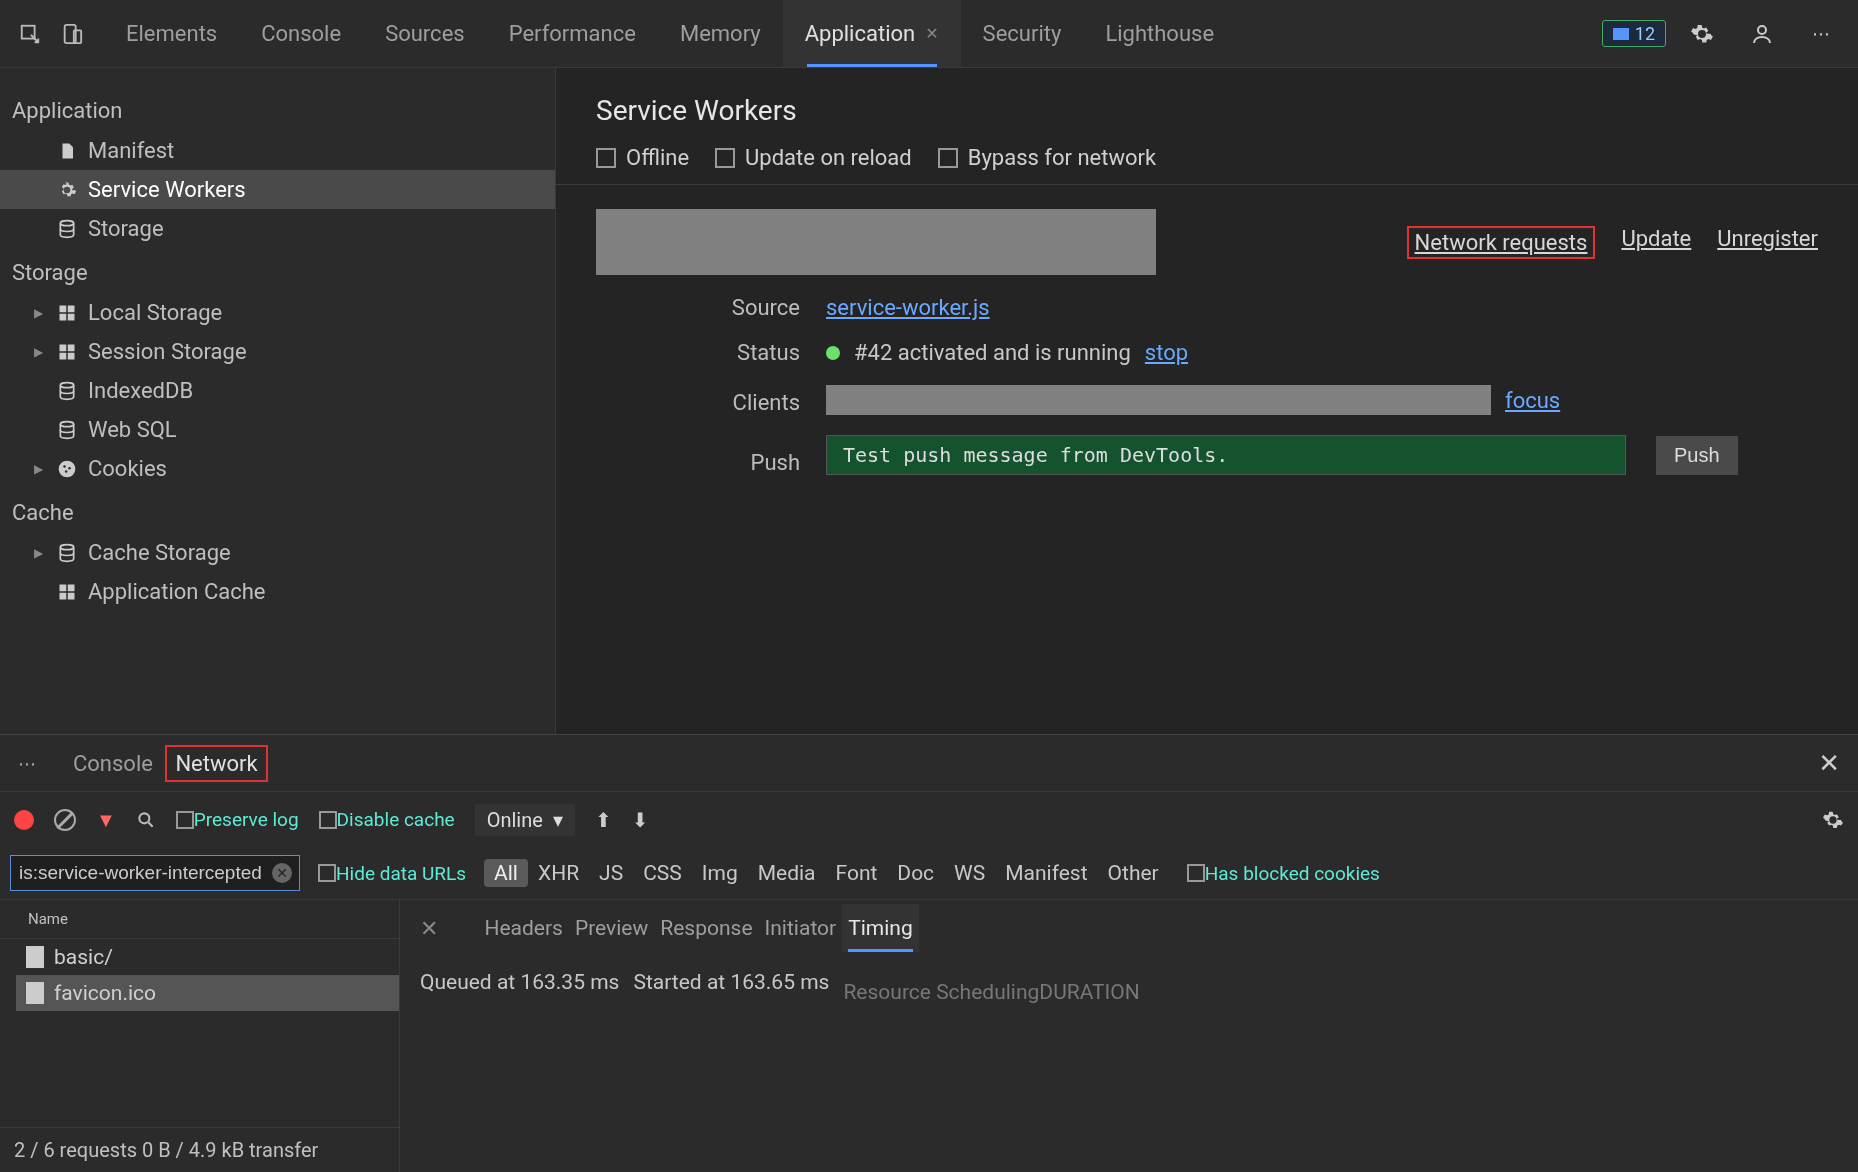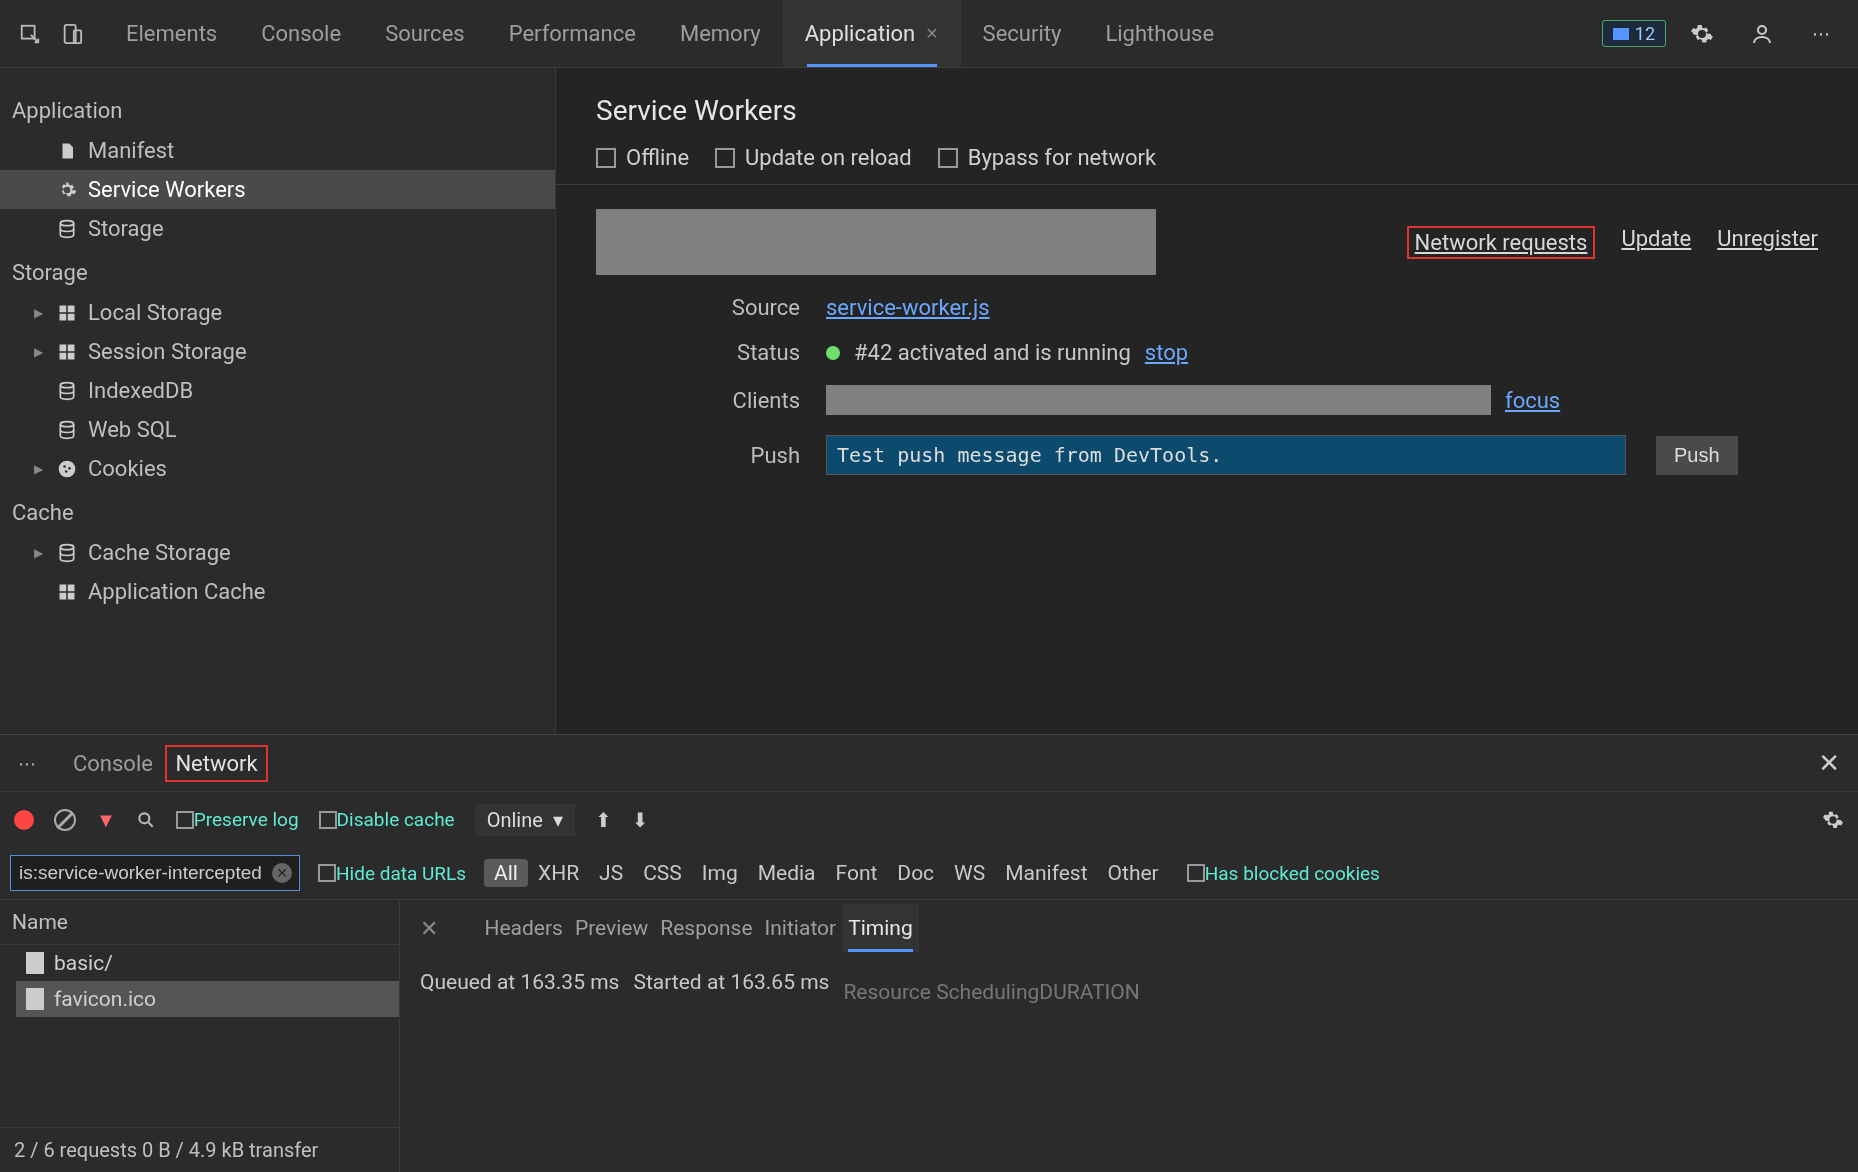--- a/index.html
+++ b/index.html
@@ -102,29 +102,29 @@
 .main h1 { color: #e6e6e6; font-size: 28px; font-weight: 400; margin-bottom: 18px; }
 .chk-row { display: flex; gap: 26px; margin-bottom: 14px; color: #d0d0d0; font-size: 22px; }
 .chk { display: flex; align-items: center; gap: 10px; }
 .chk .box { width: 20px; height: 20px; border: 2px solid #999; }
 .hr { border-top: 1px solid #3c3c3c; margin: 8px -40px 24px; }
 .sw-top { display: flex; align-items: center; gap: 24px; margin-bottom: 20px; }
 .sw-name-box { width: 560px; height: 66px; background: #808080; }
 .sw-links { margin-left: auto; display: flex; gap: 26px; font-size: 22px; }
 .sw-links a { color: #d8d8d8; text-decoration: underline; cursor: pointer; }
 .hl-box { border: 2px solid #d33; padding: 2px 6px; }
-.field-row { display: flex; align-items: center; margin-bottom: 14px; font-size: 22px; }
+.field-row { display: flex; align-items: flex-end; margin-bottom: 14px; font-size: 22px; }
 .field-label { width: 230px; text-align: right; color: #bdbdbd; padding-right: 26px; }
 .field-val { color: #c8c8c8; display: flex; align-items: center; gap: 14px; }
 .blue-link { color: #6aa9ff; text-decoration: underline; cursor: pointer; }
 .status-dot { width: 14px; height: 14px; border-radius: 50%; background: #6cdf6c; display: inline-block; }
 .gray-box { height: 30px; background: #808080; flex: 1; max-width: 665px; }
 .push-input {
-  width: 800px; height: 40px; background: #0c4a6e;
-  border: 1px solid #555; color: #ddd; padding: 4px 10px;
+  width: 800px; height: 40px; background: #14532d;
+  border: 1px solid #555; color: #ddd; padding: 4px 16px;
   font-family: monospace; font-size: 20px;
 }
 .push-btn {
   background: #4a4a4a; color: #ddd; border: none;
   padding: 8px 18px; font-size: 20px; margin-left: 16px; cursor: pointer;
 }
 
 
 .drawer {
   background: #2b2b2b;
@@ -165,21 +165,21 @@
   border: 1px solid #5a8dd8; color: #ccc; padding: 2px 8px;
   font-size: 19px;
 }
 .filter-input-wrap { position: relative; display: flex; align-items: center; }
 .clear-x { position: absolute; right: 8px; width: 20px; height: 20px; border-radius: 50%; background: #666; color: #222; display: flex; align-items: center; justify-content: center; font-size: 14px; cursor: pointer; }
 .pill { padding: 2px 10px; cursor: pointer; }
 .pill.active { background: #5a5a5a; border-radius: 4px; color: #eee; }
 
 .net-body { display: flex; flex: 1; border-top: 1px solid #3a3a3a; }
 .req-list { width: 400px; border-right: 1px solid #3a3a3a; display: flex; flex-direction: column; }
-.req-header { padding: 10px 12px; color: #c0c0c0; font-size: 21px; border-bottom: 1px solid #3a3a3a; }
+.req-header { padding: 10px 28px; color: #c0c0c0; font-size: 15px; border-bottom: 1px solid #3a3a3a; }
 .req-item { display: flex; align-items: center; padding: 6px 10px; gap: 10px; font-size: 21px; color: #d0d0d0; cursor: pointer; margin-left: 16px; }
 .req-item.selected { background: #555; }
 .doc-icon { width: 18px; height: 22px; background: #ccc; }
 .req-footer { margin-top: auto; padding: 10px 14px; font-size: 20px; color: #c0c0c0; border-top: 1px solid #3a3a3a; }
 
 .detail { flex: 1; display: flex; flex-direction: column; }
 .detail-tabs { height: 56px; display: flex; align-items: center; gap: 30px; padding: 0 20px; }
 .detail-tab { color: #9e9e9e; font-size: 21px; cursor: pointer; padding: 12px 6px; position: relative; }
 .detail-tab.active { color: #e6e6e6; background: #333; }
 .detail-tab.active::after { content: ""; position: absolute; bottom: 0; left: 6px; right: 6px; height: 3px; background: #5595ff; }

